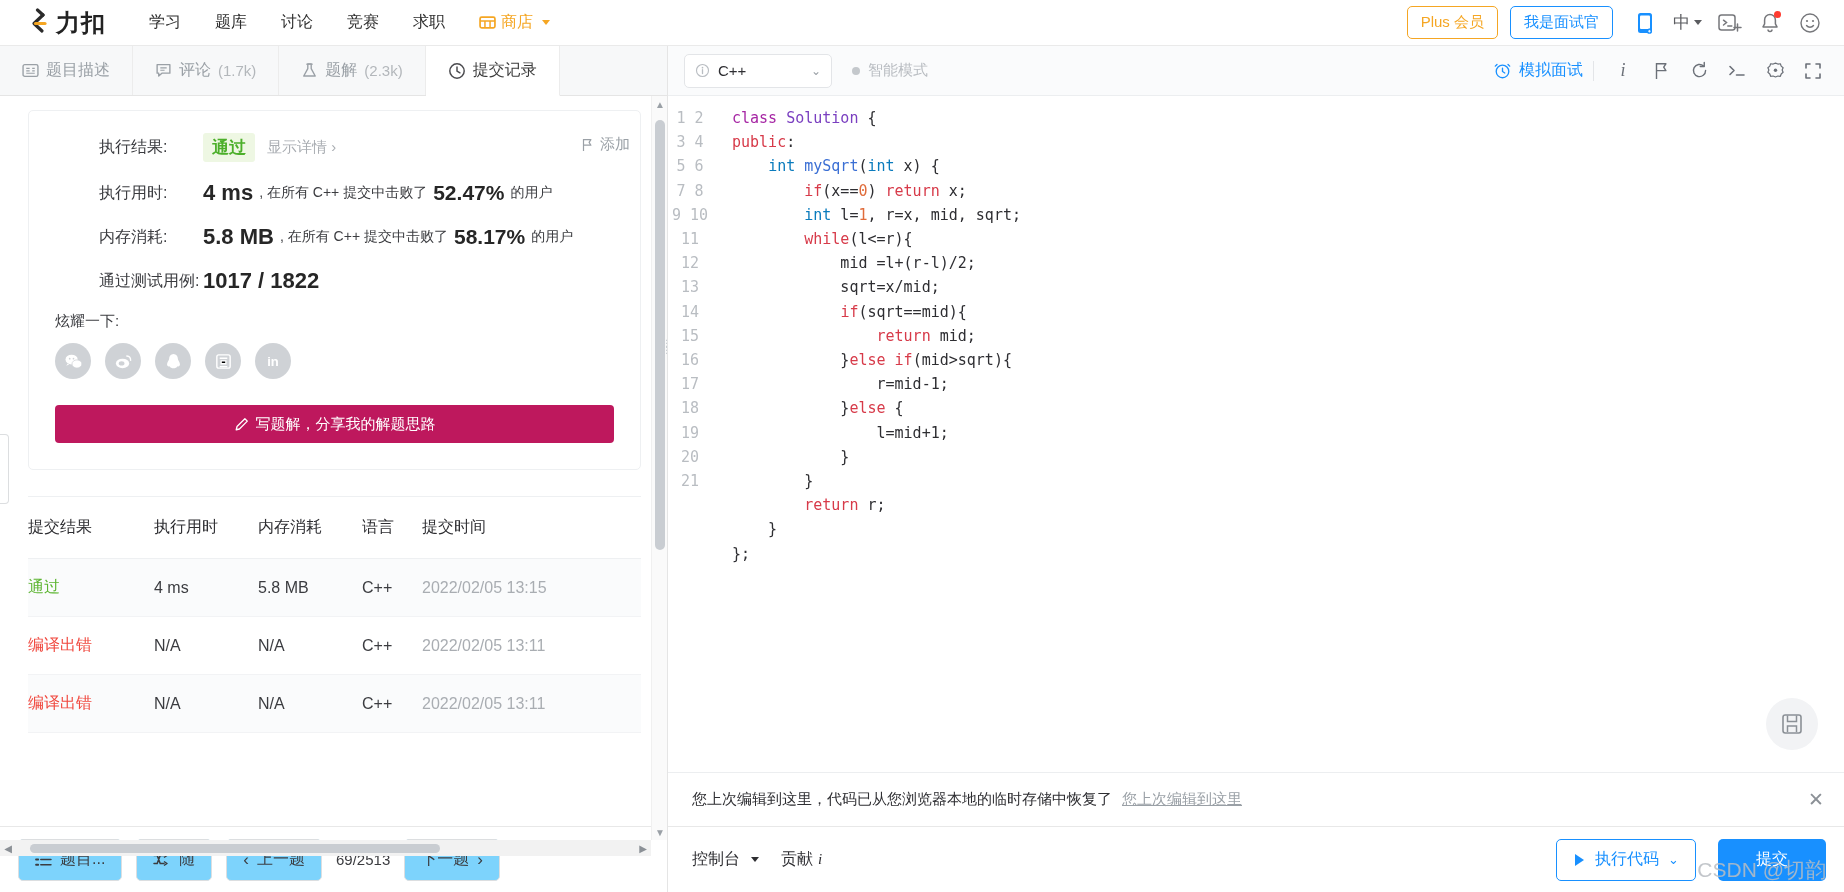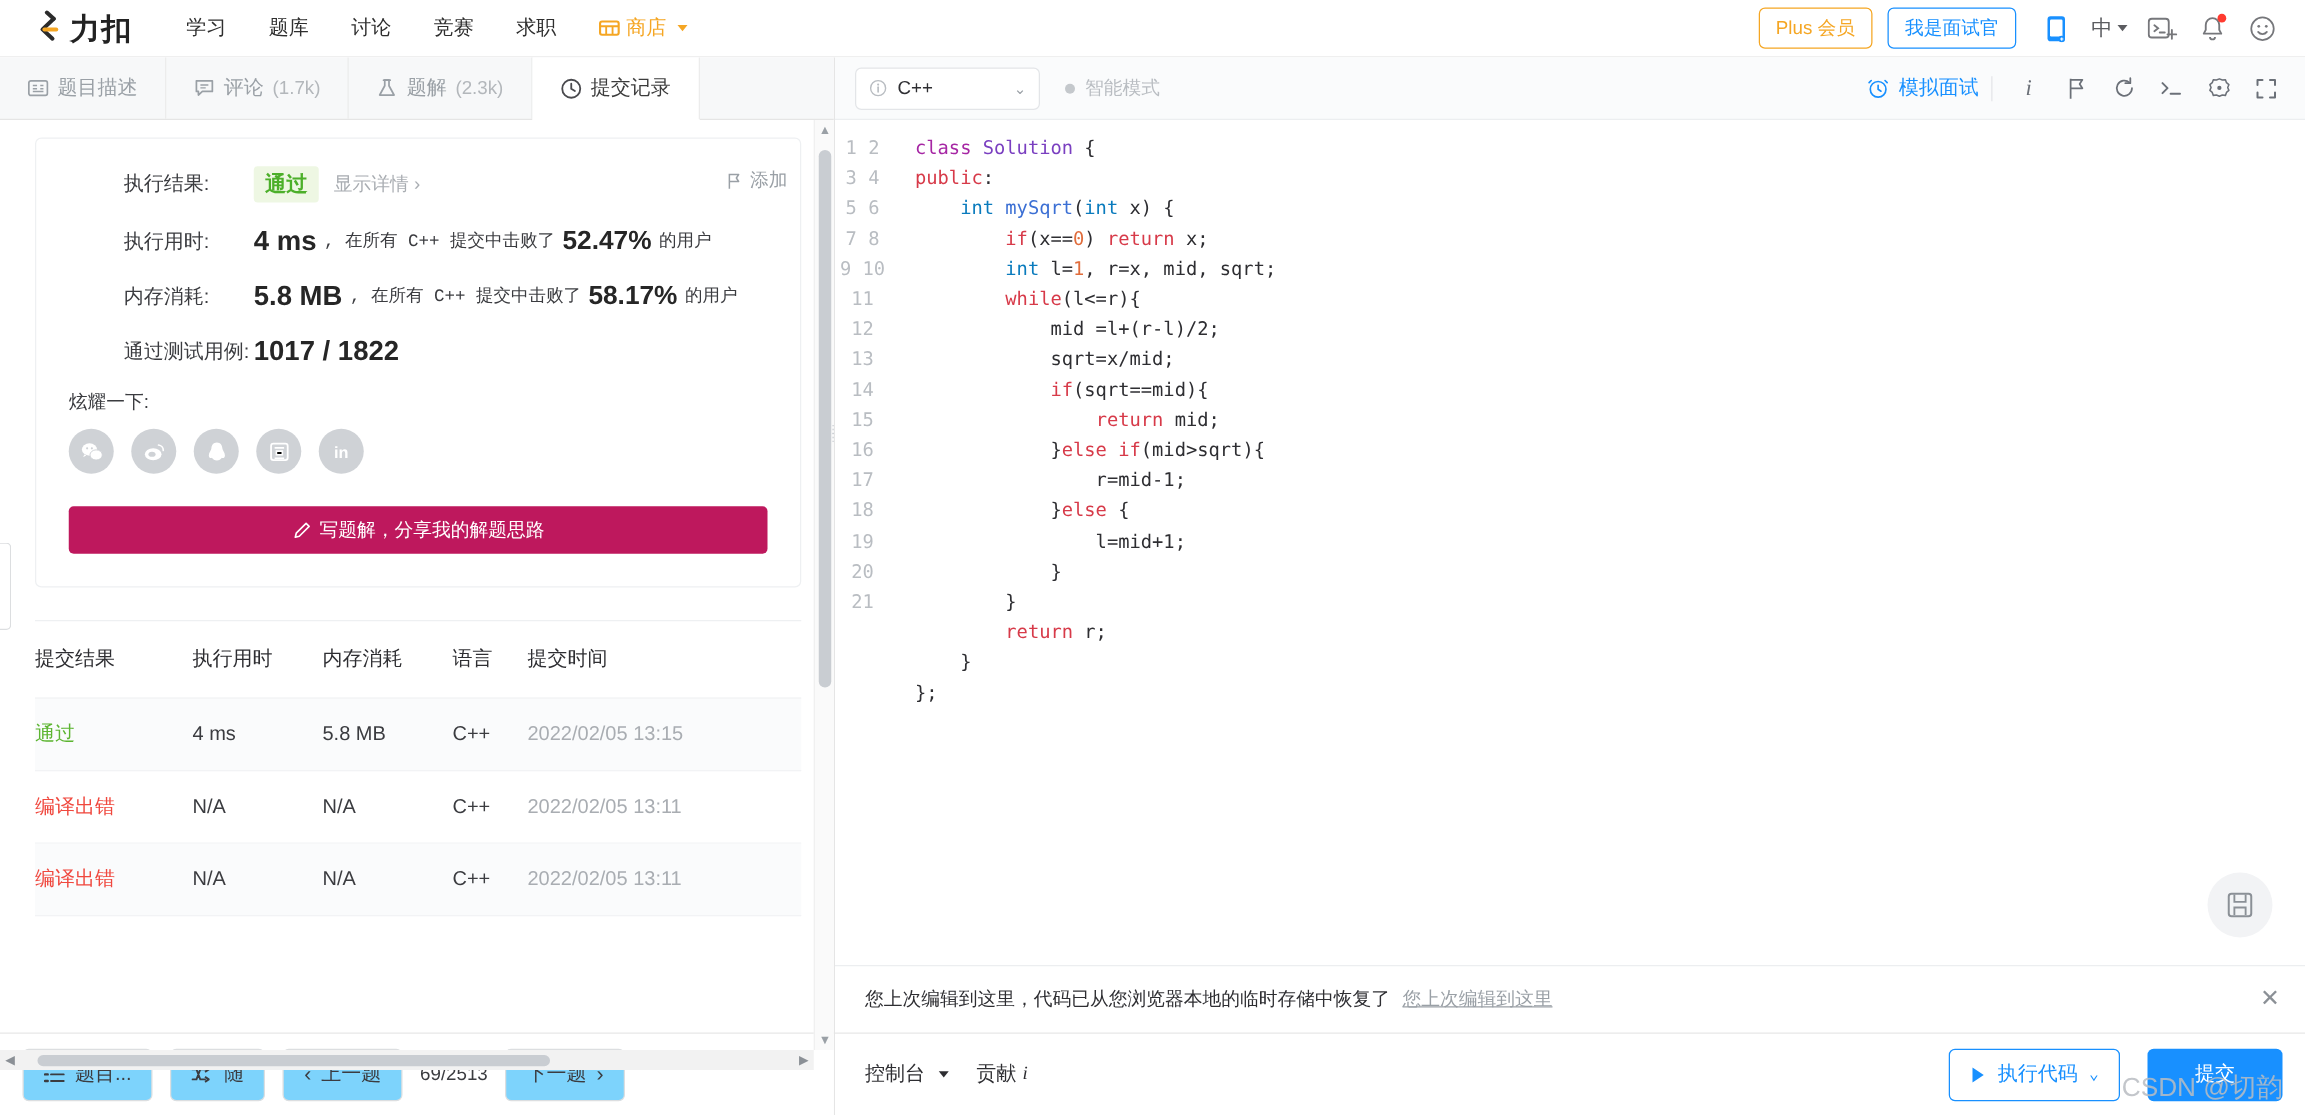--- a/index.html
+++ b/index.html
@@ -66,21 +66,21 @@
     border: 1px solid #eef0f2; border-radius: 5px; padding: 22px 26px 26px 26px; position: relative;
   }
   .row { display: flex; align-items: center; margin-bottom: 18px; margin-left: 44px; }
   .row-label { font-size: 16px; color: #3b3c40; width: 104px; flex: 0 0 104px; }
   .badge-pass {
     background: #eef7e3; color: #4caf2a; font-size: 17px; font-weight: 600;
     padding: 3px 9px; border-radius: 3px; margin-right: 12px;
   }
   .detail-link { color: #a9adb2; font-size: 15px; cursor: pointer; }
   .big { font-size: 22px; font-weight: 700; color: #262626; }
-  .mid { font-size: 14px; color: #3b3c40; font-family: Liberation Mono, monospace; }
+  .mid { font-size: 14px; color: #3b3c40; }
   .pct { font-size: 21px; font-weight: 700; color: #262626; }
   .add-note {
     position: absolute; top: 24px; right: 10px; color: #9aa0a6; font-size: 15px; display: flex; gap: 6px; align-items: center; cursor: pointer; white-space: nowrap;
   }
   .share-label { font-size: 15px; color: #3b3c40; margin-bottom: 12px; }
   .share-icons { display: flex; gap: 14px; margin-bottom: 26px; }
   .sicon {
     width: 36px; height: 36px; border-radius: 50%; background: #cfd2d6; color: #fff;
     display: flex; align-items: center; justify-content: center; font-size: 15px; cursor: pointer;
   }
@@ -181,21 +181,21 @@
 
   .bottom-right {
     height: 66px; flex: 0 0 66px; border-top: 1px solid #e8e8e8; display: flex; align-items: center;
     padding: 0 18px 0 24px; gap: 22px; background: #fff;
   }
   .console-btn { display: flex; align-items: center; gap: 7px; font-size: 16px; color: #2e2e32; cursor: pointer; }
   .contrib { display: flex; align-items: center; gap: 5px; font-size: 16px; color: #2e2e32; cursor: pointer; }
   .br-spacer { flex: 1; }
   .run-btn {
     border: 1px solid #1890ff; color: #1890ff; background: #fff; border-radius: 5px; height: 42px;
-    padding: 0 16px; display: flex; align-items: center; gap: 9px; font-size: 16px; cursor: pointer; font-family: Liberation Mono, monospace;
+    padding: 0 16px; display: flex; align-items: center; gap: 9px; font-size: 16px; cursor: pointer; font-family: Liberation Serif, serif;
   }
   .submit-btn {
     background: #1890ff; color: #fff; border: none; border-radius: 5px; height: 42px; width: 108px;
     font-size: 16px; cursor: pointer; font-family: inherit;
   }
   .watermark {
     position: absolute; right: 18px; bottom: 8px; font-size: 21px; color: #b9bdc2;
     font-family: "Liberation Sans", sans-serif; pointer-events: none; opacity: .85;
   }
   .edge-handle {

